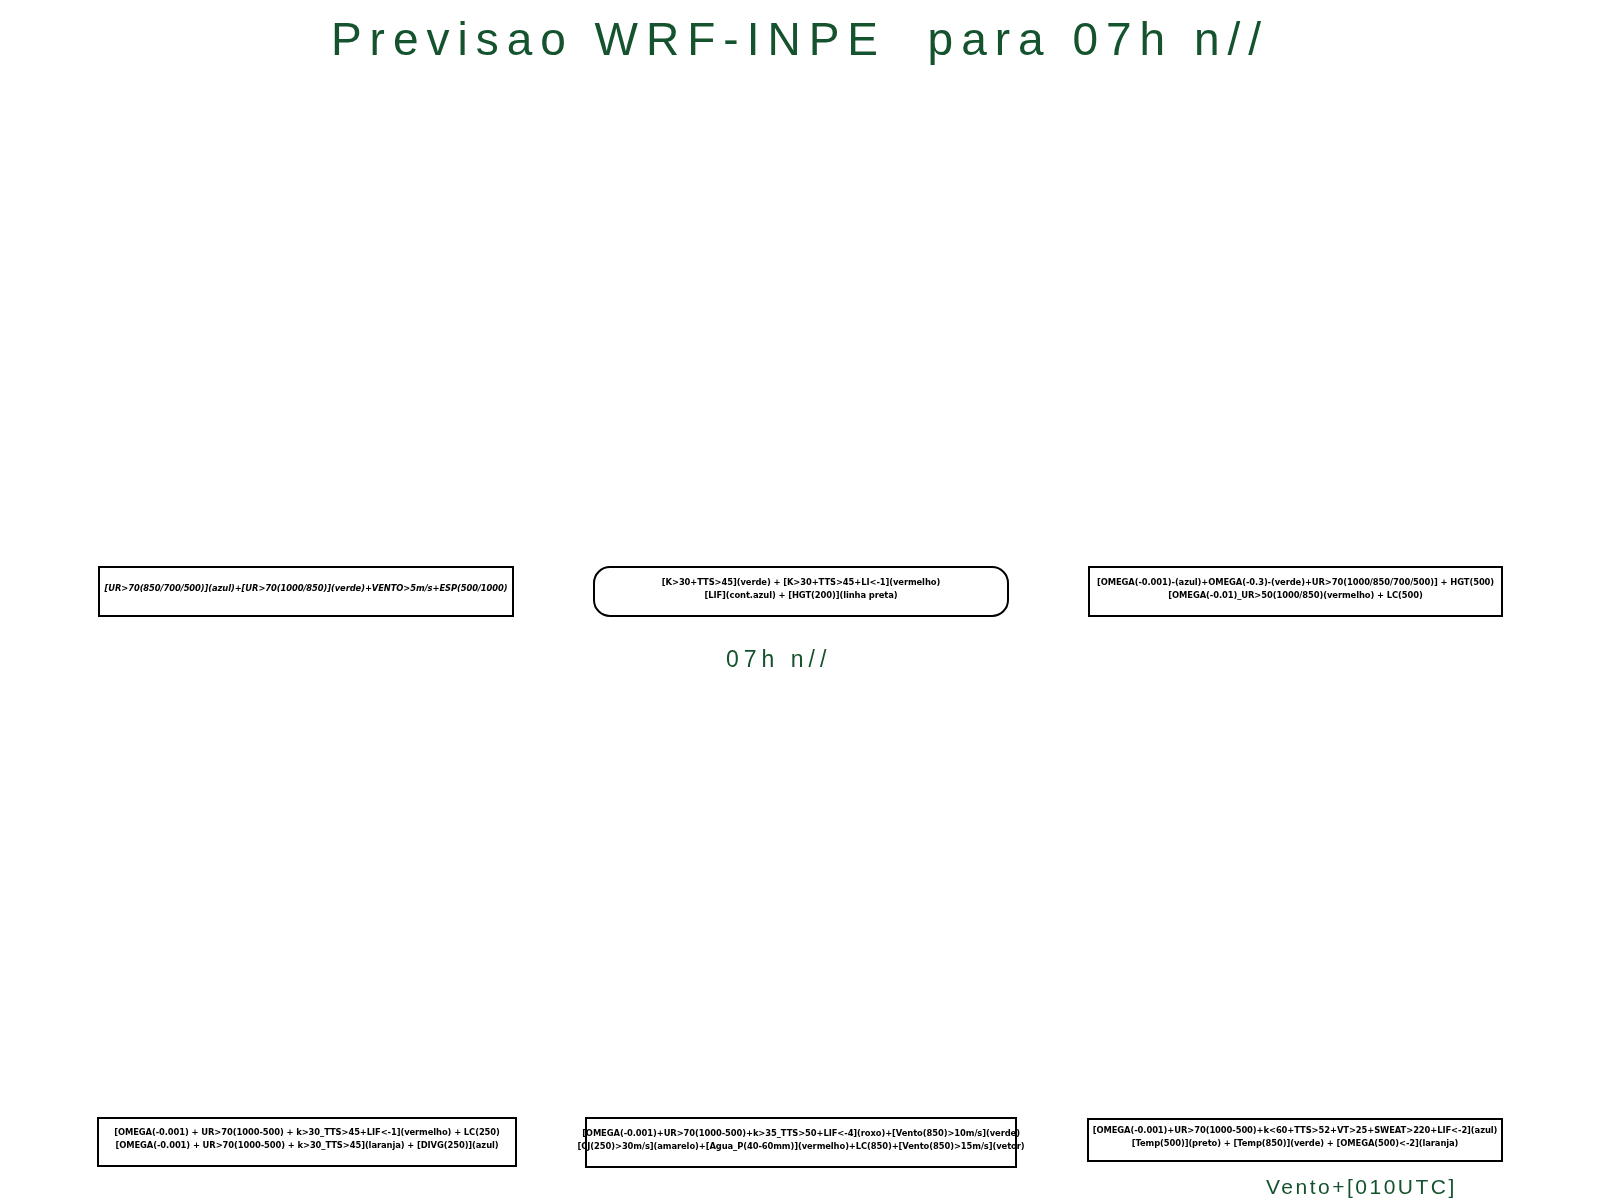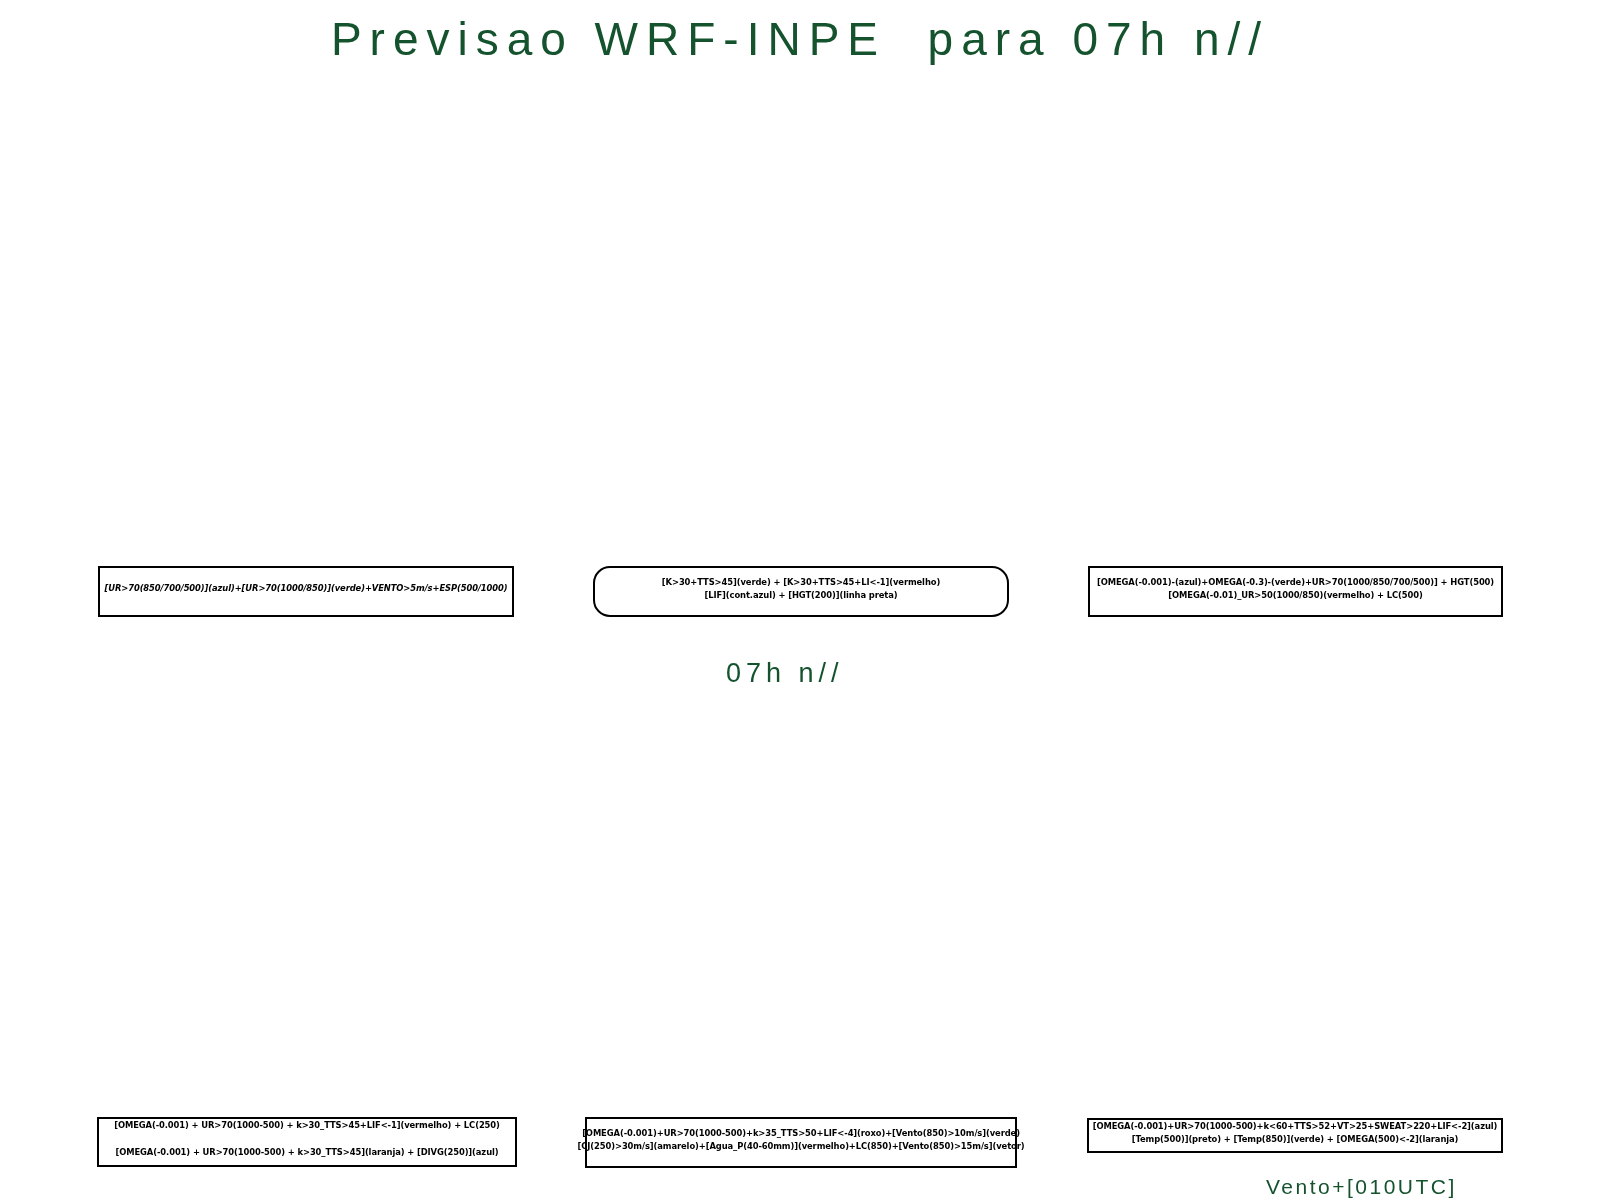--- a/index.html
+++ b/index.html
@@ -29,23 +29,22 @@
     top: 16px;
     left: 0;
     width: 100%;
     text-align: center;
     font-size: 46px;
     letter-spacing: 8px;
   }
   .mid-label {
     top: 648px;
     left: 726px;
-    font-size: 27px;
+    font-size: 23px;
     letter-spacing: 5px;
-    margin-top: 12px;
   }
   .footer-label {
     top: 1176px;
     left: 1266px;
     font-size: 21px;
     letter-spacing: 2.5px;
   }
   
   .panel {
     position: absolute;
@@ -64,23 +63,23 @@
     font-size: 8.4px;
     letter-spacing: -0.1px;
     line-height: 13px;
     white-space: nowrap;
     color: #000000;
     text-align: center;
   }
   .p-tl { left: 98px;  top: 566px; width: 416px; height: 51px; font-style: italic; }
   .p-tm { left: 593px; top: 566px; width: 416px; height: 51px; border-radius: 17px; }
   .p-tr { left: 1088px; top: 566px; width: 415px; height: 51px; }
-  .p-bl { left: 97px;  top: 1117px; width: 420px; height: 50px; justify-content: space-between; }
+  .p-bl { left: 97px;  top: 1117px; width: 420px; height: 50px; }
   .p-bm { left: 585px; top: 1117px; width: 432px; height: 51px; }
-  .p-br { left: 1087px; top: 1118px; width: 416px; height: 35px; }
+  .p-br { left: 1087px; top: 1118px; width: 416px; height: 44px; }
 </style>
 </head>
 <body>
 
 <div class="page">
 
   <div class="plot-text title">Previsao WRF-INPE  para 07h n//</div>
 
   <div class="panel p-tl">
     <div class="panel-line">[UR&gt;70(850/700/500)](azul)+[UR&gt;70(1000/850)](verde)+VENTO&gt;5m/s+ESP(500/1000)</div>

